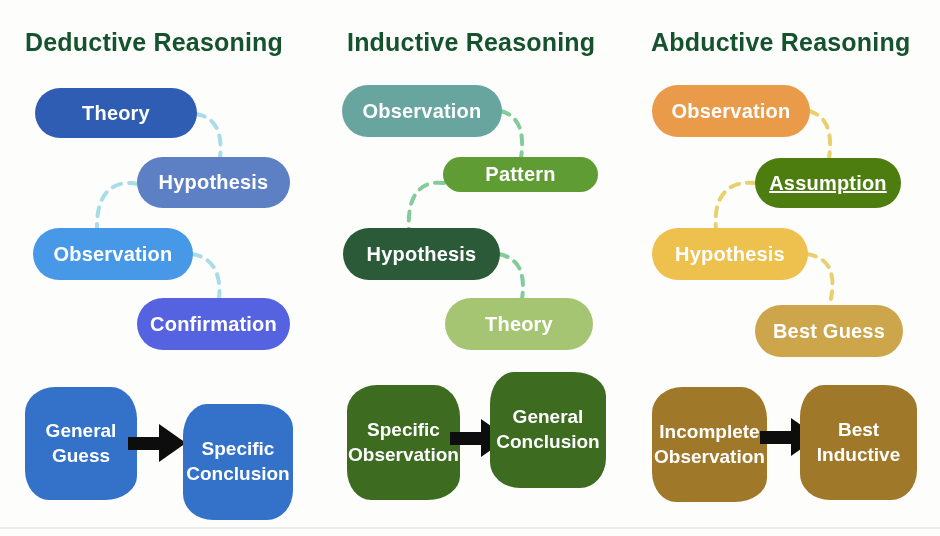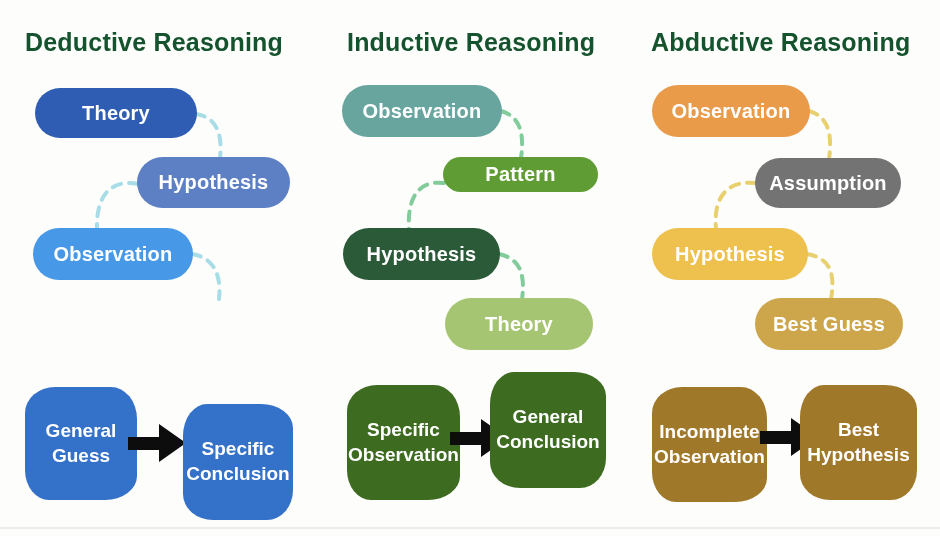--- a/index.html
+++ b/index.html
@@ -113,46 +113,47 @@
     </g>
   </svg>
 
   <div class="col-title t1">Deductive Reasoning</div>
   <div class="col-title t2">Inductive Reasoning</div>
   <div class="col-title t3">Abductive Reasoning</div>
 
   <div class="pill c1p1" style="background-color: rgb(46, 93, 179);">Theory</div>
   <div class="pill c1p2" style="background-color: rgb(93, 128, 196);">Hypothesis</div>
   <div class="pill c1p3" style="background-color: rgb(71, 153, 232);">Observation</div>
+  <div class="pill c1p4" style="background-color: rgb(85, 99, 224);">Confirmation</div>
 
   <div class="pill c2p1" style="background-color: rgb(104, 165, 158);">Observation</div>
   <div class="pill c2p2" style="background-color: rgb(95, 157, 52);">Pattern</div>
   <div class="pill c2p3" style="background-color: rgb(43, 90, 57);">Hypothesis</div>
   <div class="pill c2p4" style="background-color: rgb(166, 197, 114);">Theory</div>
 
   <div class="pill c3p1" style="background-color: rgb(233, 155, 74);">Observation</div>
-  <div class="pill c3p2" style="background-color: #737373;">Assumption</div>
+  <div class="pill c3p2" style="background-color: #4d7c0f; text-decoration: underline;">Assumption</div>
   <div class="pill c3p3" style="background-color: rgb(238, 193, 79);">Hypothesis</div>
-  <div class="pill c3p4" style="background-color: rgb(205, 166, 76);">Best Guess</div>
+  <div class="pill c3p4" style="background-color: rgb(205, 166, 76); margin-top: 7px;">Best Guess</div>
 
   <div class="blob b1a" style="background-color: rgb(52, 113, 200);">General Guess</div>
   <div class="flow-arrow a1">
       <div class="bar"></div>
       <div class="head"></div>
     </div>
   <div class="blob alt b1b" style="background-color: rgb(52, 113, 200); margin-top: 20px;">Specific Conclusion</div>
 
   <div class="blob b2a" style="background-color: rgb(61, 107, 32);">Specific Observation</div>
   <div class="flow-arrow a2">
       <div class="bar"></div>
       <div class="head"></div>
     </div>
   <div class="blob alt b2b" style="background-color: rgb(61, 107, 32);">General Conclusion</div>
 
   <div class="blob b3a" style="background-color: rgb(160, 120, 42);">Incomplete Observation</div>
   <div class="flow-arrow a3">
       <div class="bar"></div>
       <div class="head"></div>
     </div>
-  <div class="blob alt b3b" style="background-color: rgb(160, 120, 42);">Best Hypothesis</div>
+  <div class="blob alt b3b" style="background-color: rgb(160, 120, 42);">Best Inductive</div>
 
   <div class="bottom-line"></div>
 </div>
 
 </body></html>

